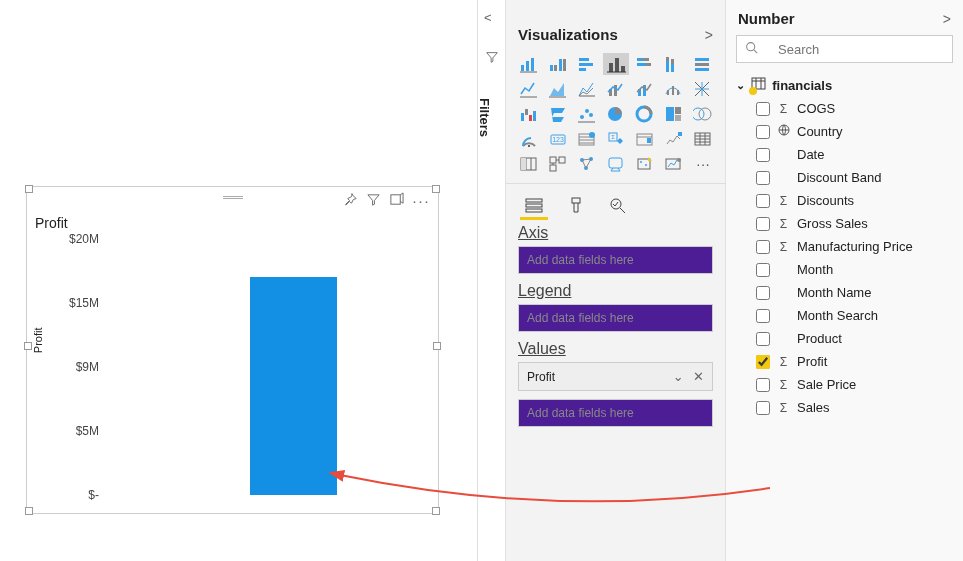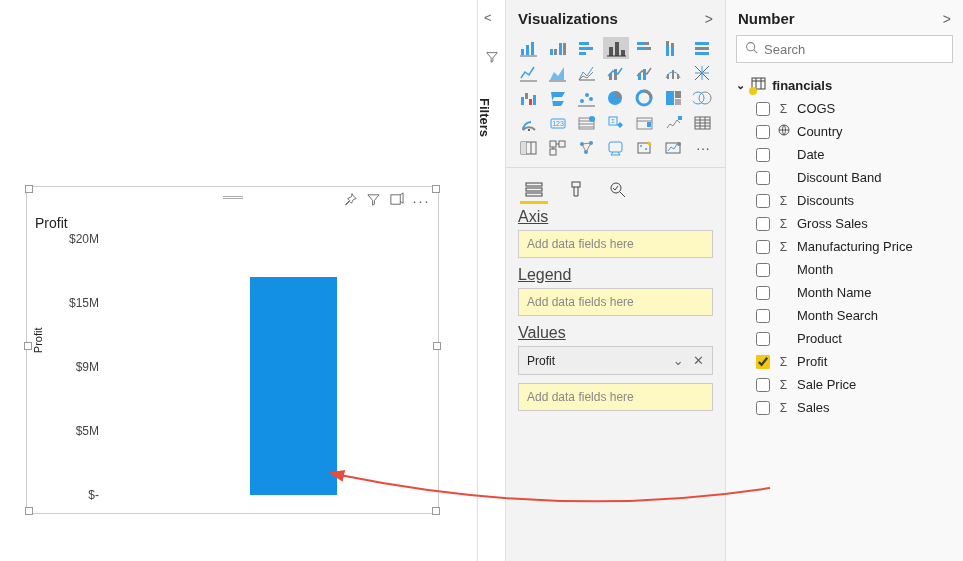--- a/index.html
+++ b/index.html
@@ -19,39 +19,39 @@
 .chart-grip::before,.chart-grip::after{content:"";display:block;height:1px;background:#aaa;margin:1px 0;}
 .chart-title { position: absolute; left: 8px; top: 28px; font-size: 14px; color: #222; }
 .chart-body { position: absolute; left: 38px; top: 52px; right: 10px; bottom: 18px; }
 .y-axis-label { position: absolute; left: 5px; top: 55%; transform: rotate(-90deg) translateX(50%); transform-origin: left top; font-size: 11px; color: #222; }
 .y-tick { position: absolute; left: 0; font-size: 12px; color: #444; transform: translateY(-50%); text-align:right; width:34px; }
 .bar { position: absolute; background: #138FE4; }
 .filters-tab { position: absolute; left: 477px; top: 0; width: 28px; height: 561px; border-left:1px solid #e0e0e0; background:#fff; }
 .filters-collapse { position:absolute; top:10px; left:6px; font-size:13px; color:#666; }
 .filters-label { position:absolute; top: 98px; left: 14px; transform: rotate(90deg); transform-origin: left top; font-size: 13px; font-weight:600; color:#222; }
 .filters-icon-s { position:absolute; top:50px; left:7px; font-size:13px; color:#666; }
-.viz-pane { position: absolute; left: 505px; top: 0; width: 220px; height: 561px; background: #f3f3f3; border-left:1px solid #e0e0e0; padding: 10px 0 0 0; overflow:hidden;}
+.viz-pane { position: absolute; left: 505px; top: 0; width: 220px; height: 561px; background: #f3f3f3; border-left:1px solid #e0e0e0; padding: 26px 0 0 0; overflow:hidden;}
 .pane-header { display:flex; justify-content:space-between; align-items:center; padding: 0 12px 10px 12px; }
 .pane-header h3 { font-size: 15px; font-weight: 600; color: #222; }
 .pane-header .chev { font-size: 14px; color: #666; cursor:pointer; }
 .viz-grid { display: grid; grid-template-columns: repeat(7, 26px); gap: 3px; padding: 0 10px; }
 .viz-item { width: 26px; height: 22px; display:flex; align-items:center; justify-content:center; cursor:pointer; }
 .viz-item.sel { background: #d0d0d0; }
 .viz-item svg { width: 20px; height: 18px; }
 .viz-tabs { display:flex; gap: 18px; padding: 10px 16px 2px 16px; border-top:1px solid #ddd; margin-top:8px;}
 .viz-tabs .t { width:24px; height:22px; display:flex; align-items:center; justify-content:center; cursor:pointer; position:relative;}
 .viz-tabs .t.active::after { content:""; position:absolute; bottom:-4px; left:-2px; right:-2px; height:3px; background:#F2C811;}
 .well-section { padding: 6px 12px 2px 12px; }
 .well-label { font-size: 16px; color: #444; margin-bottom: 4px; text-decoration: underline; }
-.well-box { background: #fef9c3; border: 1px solid #ccc; padding: 6px 8px; font-size: 12px; color: #888; min-height: 28px; display:flex; align-items:center; justify-content:space-between;}
+.well-box { background: #4c1d95; border: 1px solid #ccc; padding: 6px 8px; font-size: 12px; color: #888; min-height: 28px; display:flex; align-items:center; justify-content:space-between;}
 .well-box.filled { color: #222; background:#eee; }
 .well-box .x { color:#666; font-size:13px; margin-left:6px; cursor:pointer;}
 .fields-pane { position: absolute; left: 725px; top: 0; width: 238px; height: 561px; background: #f9f9f9; border-left:1px solid #e0e0e0; overflow: visible; }
 .fields-pane .pane-header { padding: 10px 12px 8px 12px; }
-.search-box { margin: 0 10px 10px 10px; background: #fff; border: 1px solid #ccc; padding: 5px 8px; display:flex; align-items:center; gap:6px; font-size: 13px; color:#888;}
+.search-box { margin: 0 10px 10px 10px; background: #fff; border: 1px solid #ccc; padding: 5px 8px; display:flex; align-items:center; gap:20px; font-size: 13px; color:#888;}
 .search-box input { border:none; outline:none; flex:1; font-size:13px; background:transparent;}
 .table-hdr { display:flex; align-items:center; gap:6px; padding: 4px 10px; font-size: 13px; font-weight:600; color:#222; cursor:pointer;}
 .table-hdr .tbl-icon { position:relative; }
 .table-hdr .dot { position:absolute; bottom:-2px; left:-2px; width:8px;height:8px;background:#F2C811;border-radius:50%;}
 .field-row { display:flex; align-items:center; gap:6px; padding: 4px 6px 4px 30px; font-size: 13px; color:#222; cursor:pointer;}
 .field-row input[type=checkbox]{ width:14px; height:14px; accent-color:#F2C811; cursor:pointer; flex-shrink:0;}
 .field-row .fi { width:15px; text-align:center; color:#555; font-size:12px; flex-shrink:0;}
 .field-row .fi.blank { visibility:hidden; }
 .field-row .nm { white-space:nowrap; }
 .arrow-overlay { position:absolute; left:0; top:0; width:963px; height:561px; pointer-events:none; }

